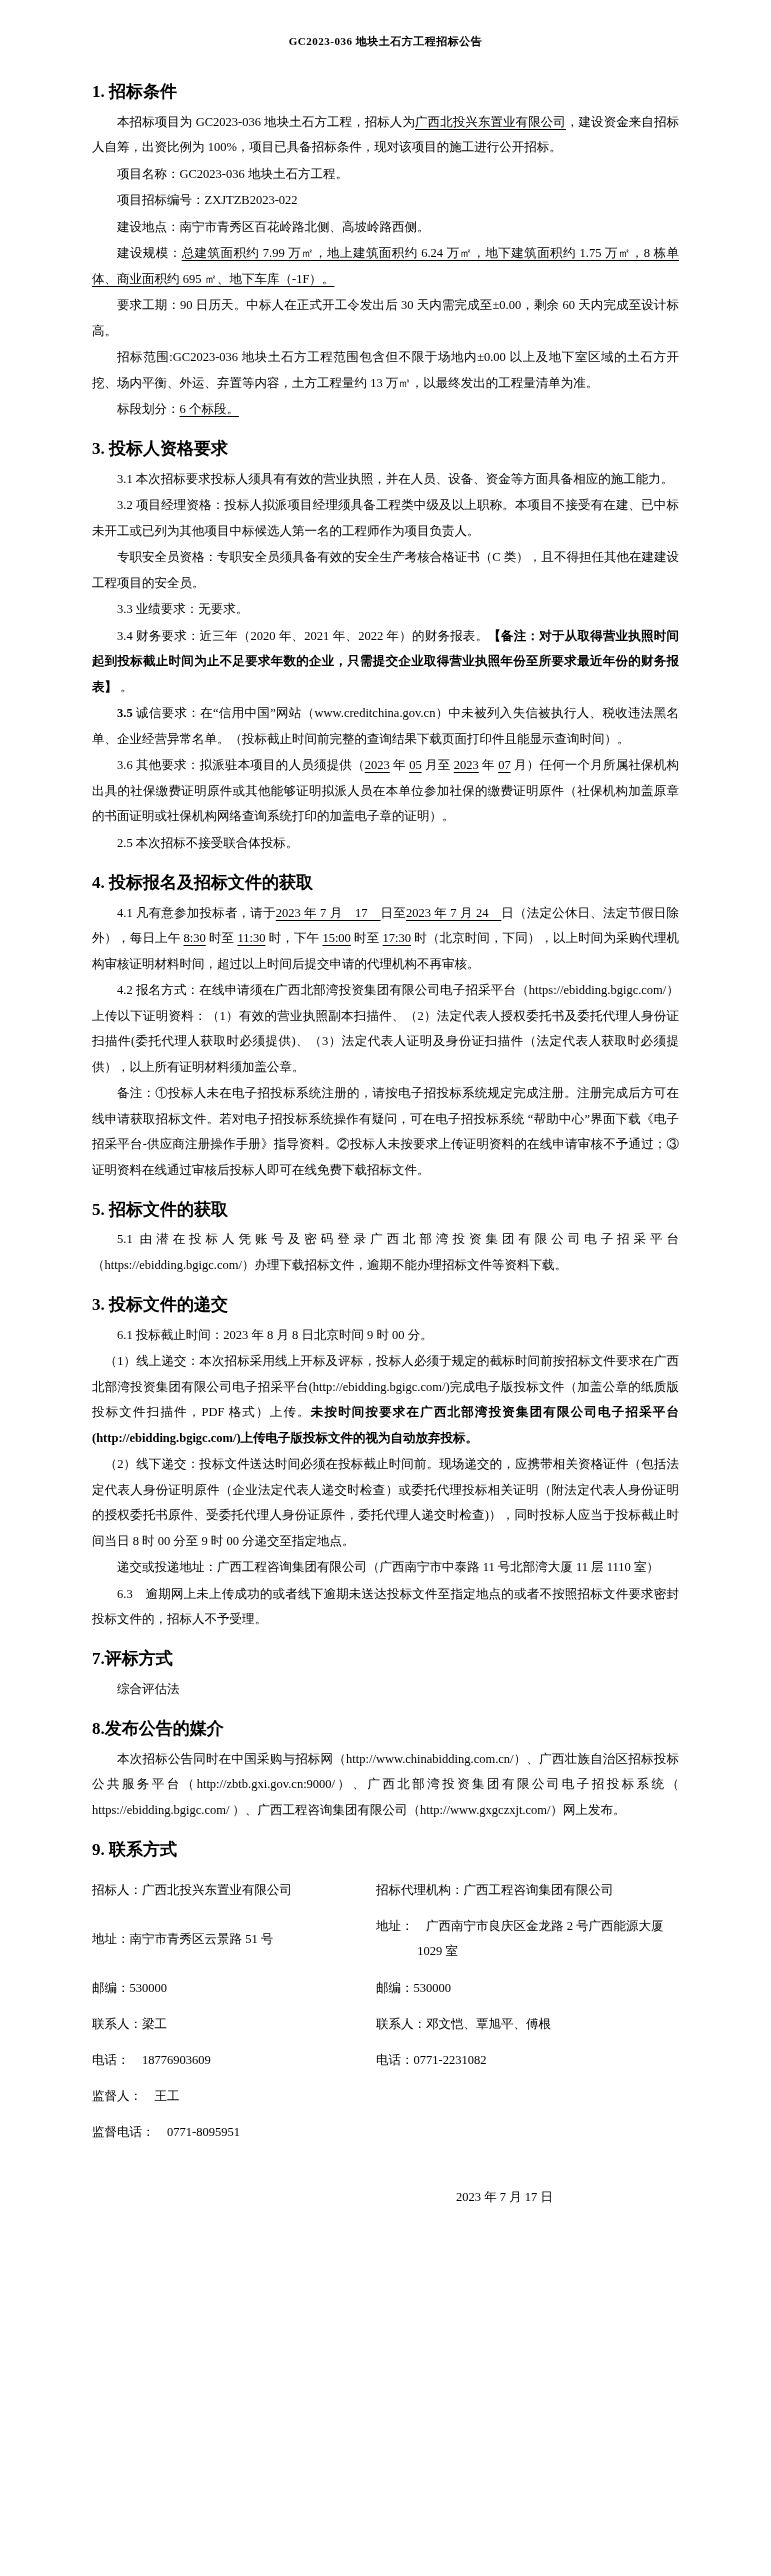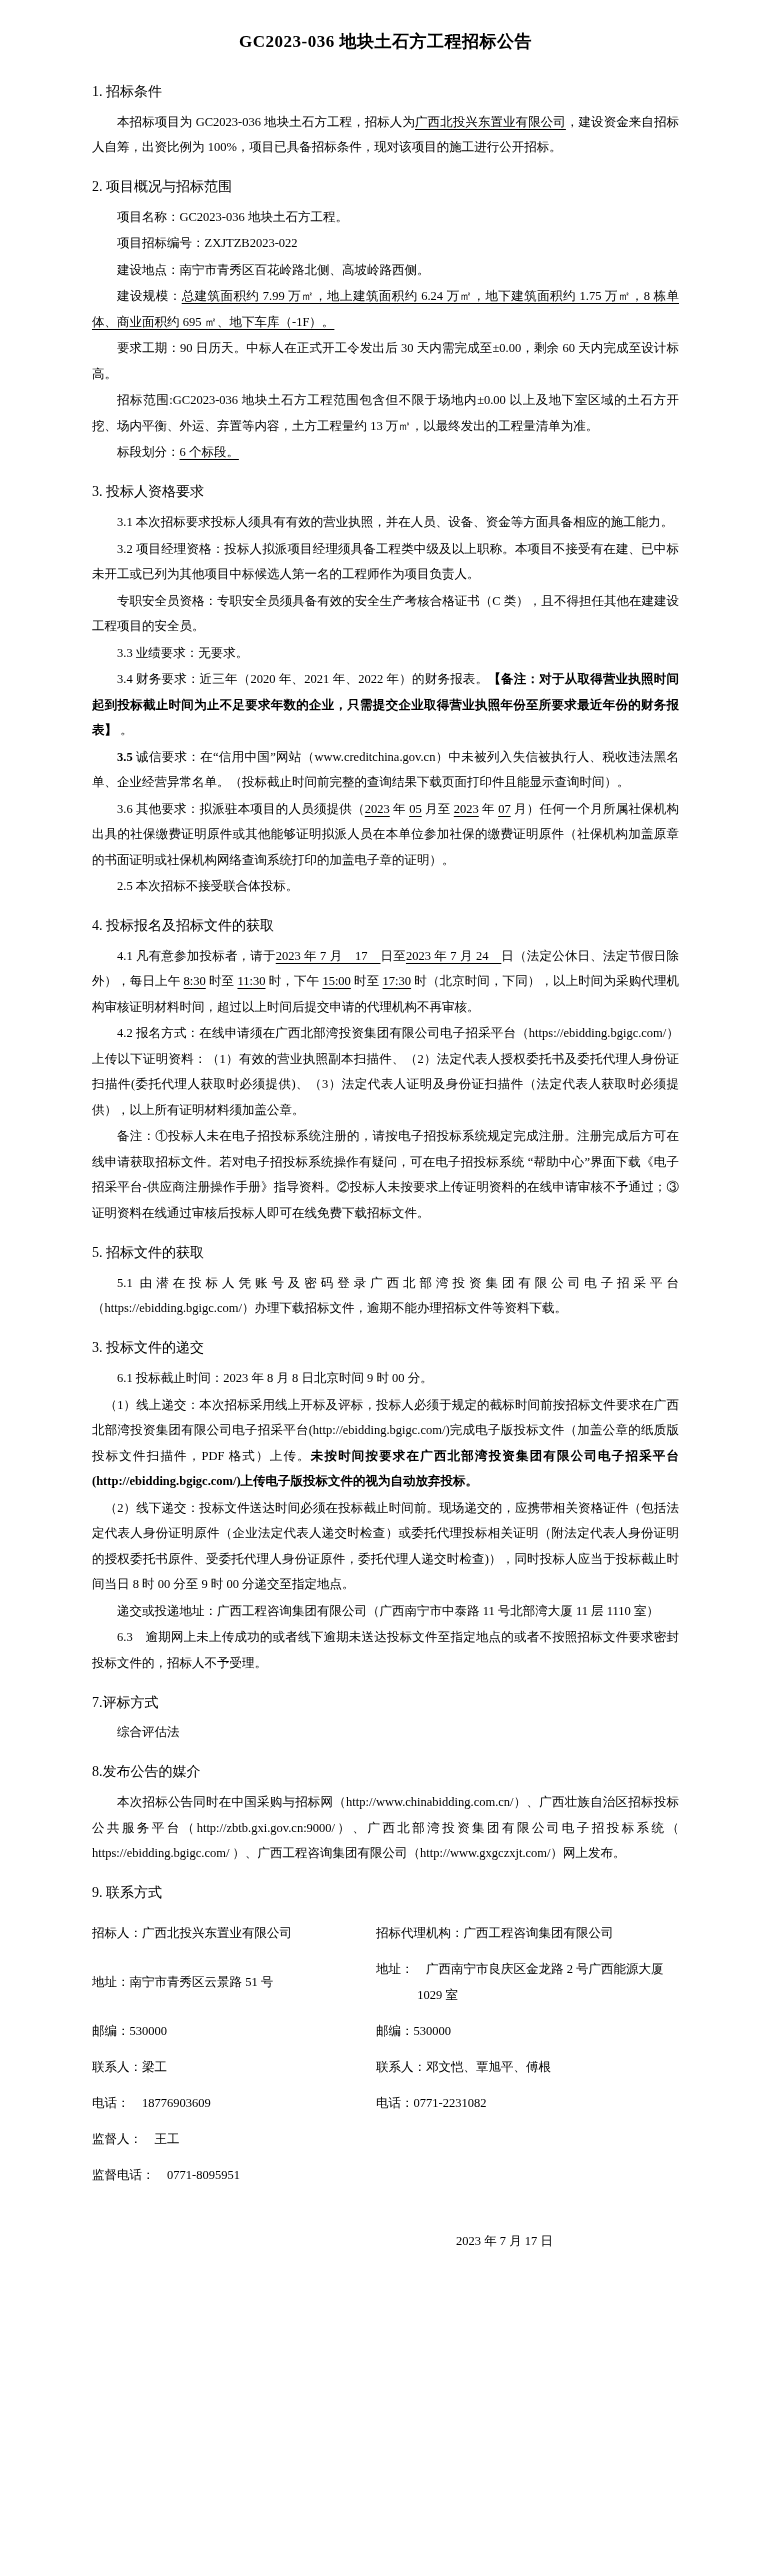--- a/index.html
+++ b/index.html
@@ -16,28 +16,28 @@
     box-sizing: border-box;
     width: 771px;
     height: 2576px;
     padding: 25px 92px 0 92px;
     overflow: hidden;
     background: #fff;
   }
   .doc-title {
     text-align: center;
     font-weight: bold;
-    font-size: 17px;
+    font-size: 11px;
     line-height: 21px;
     margin: 5.8px 0 27px 0;
     letter-spacing: 0.5px;
   }
   .heading {
-    font-weight: normal;
-    font-size: 14px;
+    font-weight: bold;
+    font-size: 17px;
     line-height: 25px;
     margin: 13.5px 0 5.8px 0;
   }
   .para {
     font-size: 12.5px;
     line-height: 25.5px;
     text-align: justify;
     text-indent: 2em;
     margin: 1px 0;
   }
@@ -67,21 +67,20 @@
 </style>
 </head>
 <body>
 
 <div class="page">
   <div class="doc-title">GC2023-036 地块土石方工程招标公告</div>
 
   <div>
       <div class="heading"><span>1. 招标条件</span></div>
       <div class="para"><span>本招标项目为 GC2023-036 地块土石方工程，招标人为</span><span class="u">广西北投兴东置业有限公司</span><span>，建设资金来自招标人自筹，出资比例为 100%，项目已具备招标条件，现对该项目的施工进行公开招标。</span></div>
-      <div class="heading"><span>2. 项目概况与招标范围</span></div>
       <div class="para"><span>项目名称：GC2023-036 地块土石方工程。</span></div>
       <div class="para"><span>项目招标编号：ZXJTZB2023-022</span></div>
       <div class="para"><span>建设地点：南宁市青秀区百花岭路北侧、高坡岭路西侧。</span></div>
       <div class="para"><span>建设规模：</span><span class="u">总建筑面积约 7.99 万㎡，地上建筑面积约 6.24 万㎡，地下建筑面积约 1.75 万㎡，8 栋单体、商业面积约 695 ㎡、地下车库（-1F）。</span></div>
       <div class="para"><span>要求工期：90 日历天。中标人在正式开工令发出后 30 天内需完成至±0.00，剩余 60 天内完成至设计标高。</span></div>
       <div class="para"><span>招标范围:GC2023-036 地块土石方工程范围包含但不限于场地内±0.00 以上及地下室区域的土石方开挖、场内平衡、外运、弃置等内容，土方工程量约 13 万㎥，以最终发出的工程量清单为准。</span></div>
       <div class="para"><span>标段划分：</span><span class="u">6 个标段。</span></div>
       <div class="heading"><span>3. 投标人资格要求</span></div>
       <div class="para"><span>3.1 本次招标要求投标人须具有有效的营业执照，并在人员、设备、资金等方面具备相应的施工能力。</span></div>
       <div class="para"><span>3.2 项目经理资格：投标人拟派项目经理须具备工程类中级及以上职称。本项目不接受有在建、已中标未开工或已列为其他项目中标候选人第一名的工程师作为项目负责人。</span></div>

